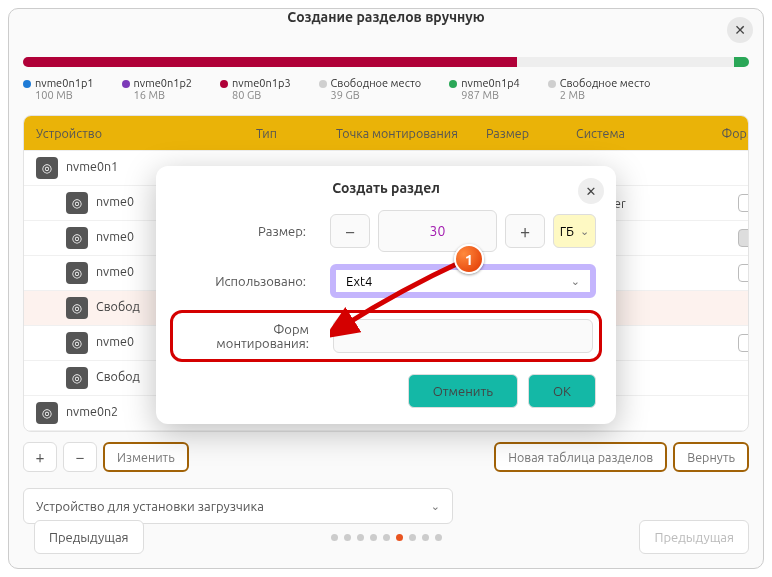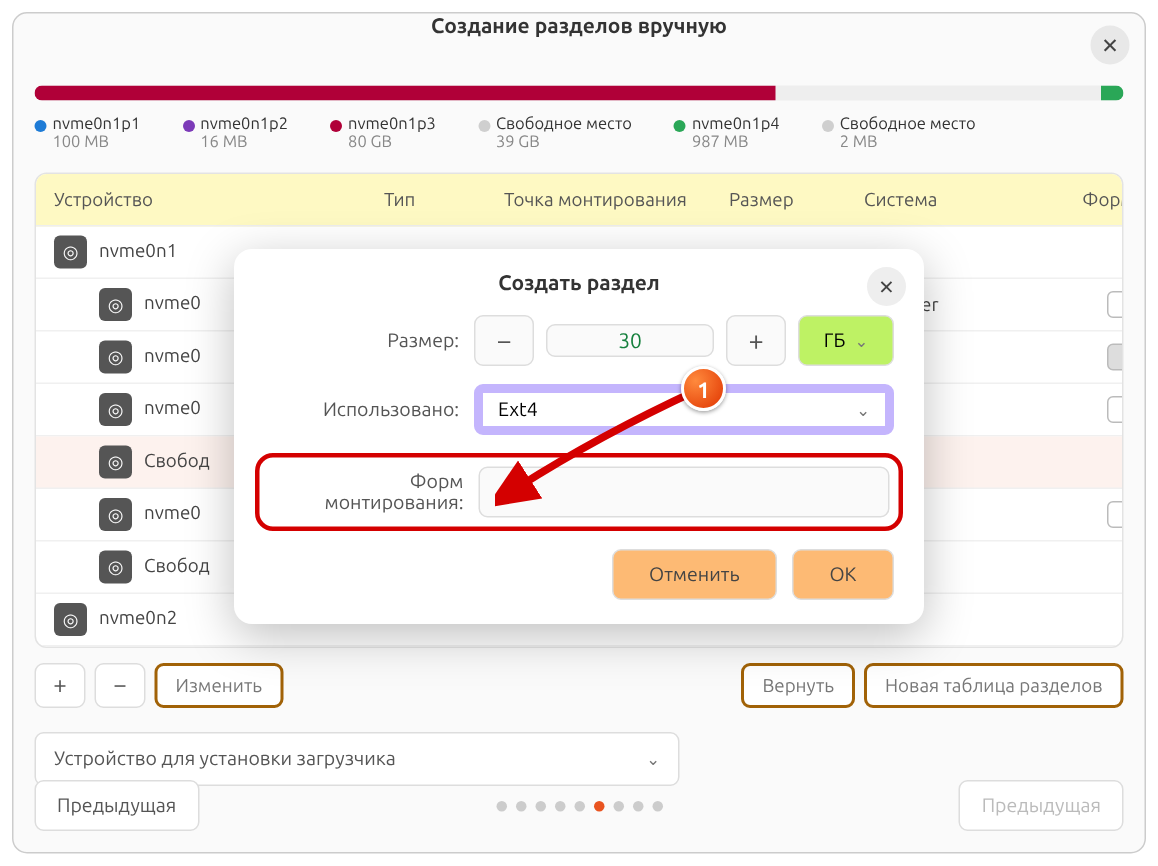--- a/index.html
+++ b/index.html
@@ -13,61 +13,61 @@
   .bar-area { padding: 8px 14px 0; }
   .bar { height: 10px; background:#eee; border-radius:5px; position:relative; overflow:hidden; }
   .bar-seg { position:absolute; top:0; bottom:0; }
   .legend { display:flex; gap: 28px; margin-top:10px; flex-wrap:wrap; }
   .lg { display:flex; flex-direction:column; font-size:11px; color:#555; position:relative; padding-left:12px; }
   .lg .dot { position:absolute; left:0; top:3px; width:8px;height:8px;border-radius:50%; }
   .lg .name { color:#333; }
   .lg .sz { color:#888; }
 
   .table-wrap { margin: 14px 14px 0; border:1px solid #e3e3e3; border-radius:8px; background:#fff; overflow:hidden; }
-  .thead { display:grid; grid-template-columns: 220px 80px 150px 90px 120px 60px; padding:10px 12px; font-size:12.5px; color:#555; background:#fef9c3; border-bottom:1px solid #eee; }
+  .thead { display:grid; grid-template-columns: 220px 80px 150px 90px 120px 60px; padding:10px 12px; font-size:12.5px; color:#555; background:#eab308; border-bottom:1px solid #eee; }
   .trow { display:grid; grid-template-columns: 220px 80px 150px 90px 120px 60px; align-items:center; padding:6px 12px; font-size:12.5px; color:#444; border-bottom:1px solid #f0f0f0; min-height:34px; }
   .disk-ic { width:22px;height:22px;border-radius:4px;background:#555; display:inline-flex;align-items:center;justify-content:center; margin-right:8px; color:#fff; font-size:12px; vertical-align:middle;}
   .indent1 { padding-left:30px; }
   .cb { width:18px;height:18px;border:1px solid #bbb;border-radius:4px; justify-self:end; }
   .cb.dark { background:#ddd; }
 
   .actions { display:flex; gap:6px; padding:10px 14px; align-items:center; }
   .ibtn { width:34px;height:30px;border:1px solid #ddd;border-radius:6px;background:#fff;display:flex;align-items:center;justify-content:center;font-size:16px;color:#555;cursor:pointer; }
   .tbtn { height:30px;border:2px solid #a16207;border-radius:6px;background:#fff;padding:0 12px;font-size:12.5px;color:#777;display:flex;align-items:center;cursor:pointer; }
   .actions .spacer { flex:1; }
 
   .boot-row { padding: 6px 14px 10px; }
   .boot-sel { height:36px;border:1px solid #ddd;border-radius:6px;background:#fff;display:flex;align-items:center;justify-content:space-between;padding:0 12px;font-size:13px;color:#555;width:430px;cursor:pointer; }
 
   .footer { position:absolute; left:14px; right:14px; bottom:14px; display:flex; align-items:center; justify-content:space-between; }
-  .fbtn { height:34px;border:1px solid #ddd;border-radius:6px;background:#fff;padding:0 14px;font-size:13px;color:#555;display:flex;align-items:center;cursor:pointer; }
+  .fbtn { height:34px;border:1px solid #ddd;border-radius:6px;background:#fff;padding:0 14px;font-size:13px;color:#555;display:flex;align-items:center;cursor:pointer;margin-left:11px; }
   .fbtn.dis { color:#bbb; }
   .dots { display:flex; gap:6px; }
   .dots span { width:7px;height:7px;border-radius:50%;background:#ccc;display:block; }
   .dots span.active { background:#e95420; }
 
   
   .modal { position:absolute; left:156px; top:166px; width:460px; background:#fff; border-radius:12px; box-shadow:0 8px 32px rgba(0,0,0,0.25); padding:14px 20px 16px; }
   .m-title { text-align:center; font-weight:600; font-size:14px; color:#333; margin-bottom:14px; }
   .m-close { position:absolute; right:12px; top:12px; width:26px;height:26px;border-radius:50%;background:#eee;display:flex;align-items:center;justify-content:center;font-size:13px;color:#444;cursor:pointer; }
-  .frow { display:grid; grid-template-columns: 130px 1fr; align-items:center; gap:10px; margin-bottom:12px; }
+  .frow { display:grid; grid-template-columns: 130px 1fr; align-items:center; gap:24px; margin-bottom:12px; }
   .flbl { text-align:right; font-size:13px; color:#555; }
   .sizer { display:flex; gap:8px; align-items:center; }
   .step { width:40px;height:34px;border:1px solid #ddd;border-radius:6px;background:#fafafa;display:flex;align-items:center;justify-content:center;font-size:18px;color:#555;cursor:pointer; }
-  .sizein { flex:1;height:22px;border:1px solid #ddd;border-radius:6px;background:#fafafa;text-align:center;font-size:14px;color:#15803d;display:flex;align-items:center;justify-content:center; }
-  .unit { width:64px;height:34px;border:1px solid #ddd;border-radius:6px;background:#bef264;display:flex;align-items:center;justify-content:center;gap:6px;font-size:13px;cursor:pointer; }
+  .sizein { flex:1;height:42px;border:1px solid #ddd;border-radius:6px;background:#fafafa;text-align:center;font-size:14px;color:#a21caf;display:flex;align-items:center;justify-content:center; }
+  .unit { width:43px;height:34px;border:1px solid #ddd;border-radius:6px;background:#fef9c3;display:flex;align-items:center;justify-content:center;gap:6px;font-size:13px;cursor:pointer; }
   .sel { height:34px;border:6px solid #c4b5fd;border-radius:6px;background:#fff;display:flex;align-items:center;justify-content:space-between;padding:0 10px;font-size:13px;cursor:pointer; }
   .chev { font-size:11px;color:#777; }
 
   .hl { border:3px solid #d40000;border-radius:12px;padding:6px; margin: 6px -6px 12px; }
   .hl .frow { margin-bottom:0; }
   .mnt-in { height:34px;border:1px solid #ddd;border-radius:6px;background:#fafafa; }
 
   .m-actions { display:flex; justify-content:flex-end; gap:10px; margin-top:6px; }
-  .mbtn { height:34px;padding:0 24px;border:1px solid #ddd;border-radius:6px;background:#fdba74;font-size:13px;color:#444;display:flex;align-items:center;cursor:pointer; }
+  .mbtn { height:34px;padding:0 24px;border:1px solid #ddd;border-radius:6px;background:#14b8a6;font-size:13px;color:#444;display:flex;align-items:center;cursor:pointer; }
 
   
   .badge { position:absolute; width:30px;height:30px;border-radius:50%;background:radial-gradient(circle at 30% 30%,#ff8a3d,#e03400);border:2px solid #fff;box-shadow:0 1px 3px rgba(0,0,0,.4);display:flex;align-items:center;justify-content:center;color:#fff;font-weight:700;font-size:15px;z-index:30; }
   .arrow { position:absolute; z-index:29; }
 </style>
 </head>
 <body>
 
 <div class="window">
   <div class="titlebar">
@@ -187,22 +187,22 @@
         <div></div>
         <div></div>
       </div>
   </div>
 
   <div class="actions">
     <div class="ibtn">+</div>
     <div class="ibtn">−</div>
     <div class="tbtn">Изменить</div>
     <div class="spacer"></div>
+    <div class="tbtn">Новая таблица разделов</div>
     <div class="tbtn">Вернуть</div>
-    <div class="tbtn">Новая таблица разделов</div>
   </div>
 
   <div class="boot-row">
     <div class="boot-sel">
       <span>Устройство для установки загрузчика</span>
       <span class="chev">⌄</span>
     </div>
   </div>
 
   <div class="footer">

